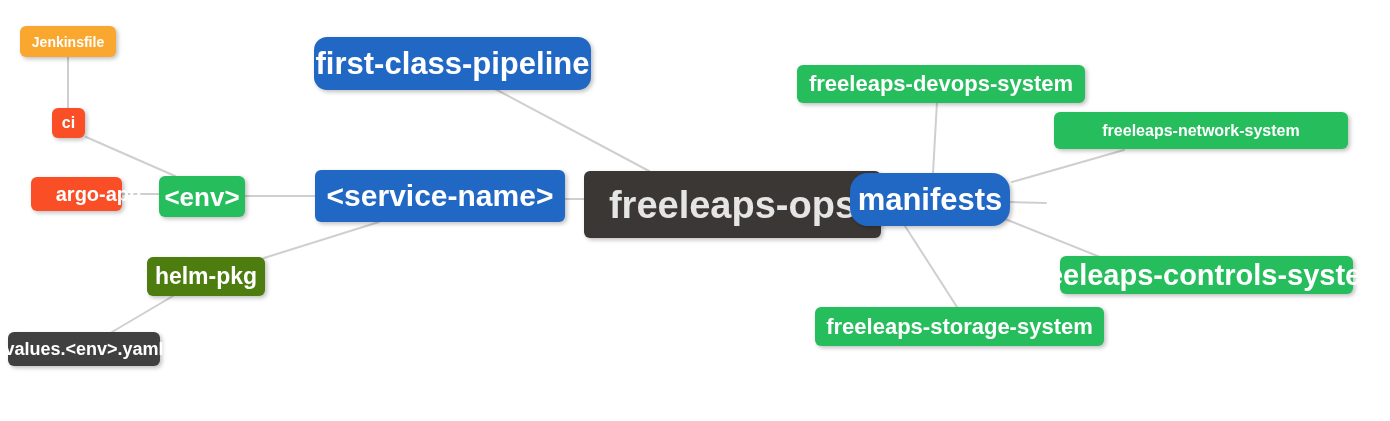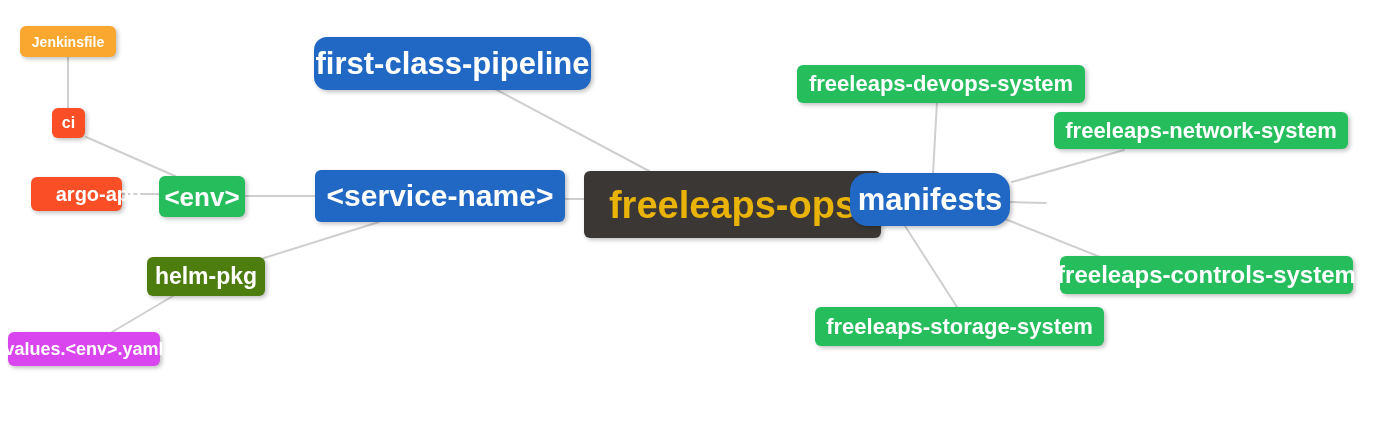--- a/index.html
+++ b/index.html
@@ -67,22 +67,22 @@
       <line x1="1005" y1="219" x2="1100" y2="257" stroke="#cfcfcf" stroke-width="2" stroke-linecap="round"></line>
       <line x1="905" y1="226" x2="957" y2="307" stroke="#cfcfcf" stroke-width="2" stroke-linecap="round"></line>
     </svg>
   <div class="nodes">
       <div class="node" style="left: 20px; top: 26px; width: 96px; height: 31px; font-size: 14px; background: rgb(249, 167, 46); color: rgb(255, 255, 255);">Jenkinsfile</div>
       <div class="node" style="left: 52px; top: 108px; width: 33px; height: 30px; font-size: 16px; background: rgb(250, 79, 38); color: rgb(255, 255, 255);">ci</div>
       <div class="node" style="left: 31px; top: 177px; width: 91px; height: 34px; font-size: 20px; background: rgb(250, 79, 38); color: rgb(255, 255, 255); padding-left: 44px;">argo-app</div>
       <div class="node" style="left: 159px; top: 176px; width: 86px; height: 41px; font-size: 26px; background: rgb(38, 190, 93); color: rgb(255, 255, 255);">&lt;env&gt;</div>
       <div class="node" style="left: 314px; top: 37px; width: 277px; height: 53px; font-size: 31px; background: rgb(33, 104, 196); color: rgb(255, 255, 255); border-radius: 13px;">first-class-pipeline</div>
       <div class="node" style="left: 315px; top: 170px; width: 250px; height: 52px; font-size: 30px; background: rgb(33, 104, 196); color: rgb(255, 255, 255);">&lt;service-name&gt;</div>
-      <div class="node" style="left: 584px; top: 171px; width: 297px; height: 67px; font-size: 38px; background: rgb(59, 55, 52); color: #eab308;">freeleaps-ops</div>
+      <div class="node" style="left: 584px; top: 171px; width: 297px; height: 67px; font-size: 38px; background: rgb(59, 55, 52); color: #e5e5e5;">freeleaps-ops</div>
       <div class="node" style="left: 850px; top: 173px; width: 160px; height: 53px; font-size: 31px; background: rgb(33, 104, 196); color: rgb(255, 255, 255); border-radius: 18px;">manifests</div>
       <div class="node" style="left: 147px; top: 257px; width: 118px; height: 39px; font-size: 23px; background: #4d7c0f; color: rgb(255, 255, 255);">helm-pkg</div>
-      <div class="node" style="left: 8px; top: 332px; width: 152px; height: 34px; font-size: 18px; background: #d946ef; color: rgb(255, 255, 255);">values.&lt;env&gt;.yaml</div>
+      <div class="node" style="left: 8px; top: 332px; width: 152px; height: 34px; font-size: 18px; background: #404040; color: rgb(255, 255, 255);">values.&lt;env&gt;.yaml</div>
       <div class="node" style="left: 797px; top: 28px; width: 288px; height: 38px; font-size: 22px; background: rgb(38, 190, 93); color: rgb(255, 255, 255); margin-top: 37px;">freeleaps-devops-system</div>
-      <div class="node" style="left: 1054px; top: 112px; width: 294px; height: 37px; font-size: 22px; background: rgb(38, 190, 93); color: rgb(255, 255, 255);">freeleaps-network-system</div>
-      <div class="node" style="left: 1060px; top: 256px; width: 293px; height: 38px; font-size: 24px; background: rgb(38, 190, 93); color: rgb(255, 255, 255);">freeleaps-controls-system</div>
+      <div class="node" style="left: 1054px; top: 112px; width: 294px; height: 37px; font-size: 16px; background: rgb(38, 190, 93); color: rgb(255, 255, 255);">freeleaps-network-system</div>
+      <div class="node" style="left: 1060px; top: 256px; width: 293px; height: 38px; font-size: 29px; background: rgb(38, 190, 93); color: rgb(255, 255, 255);">freeleaps-controls-system</div>
       <div class="node" style="left: 815px; top: 307px; width: 289px; height: 39px; font-size: 22px; background: rgb(38, 190, 93); color: rgb(255, 255, 255);">freeleaps-storage-system</div>
     </div>
 </div>
 
 </body></html>

